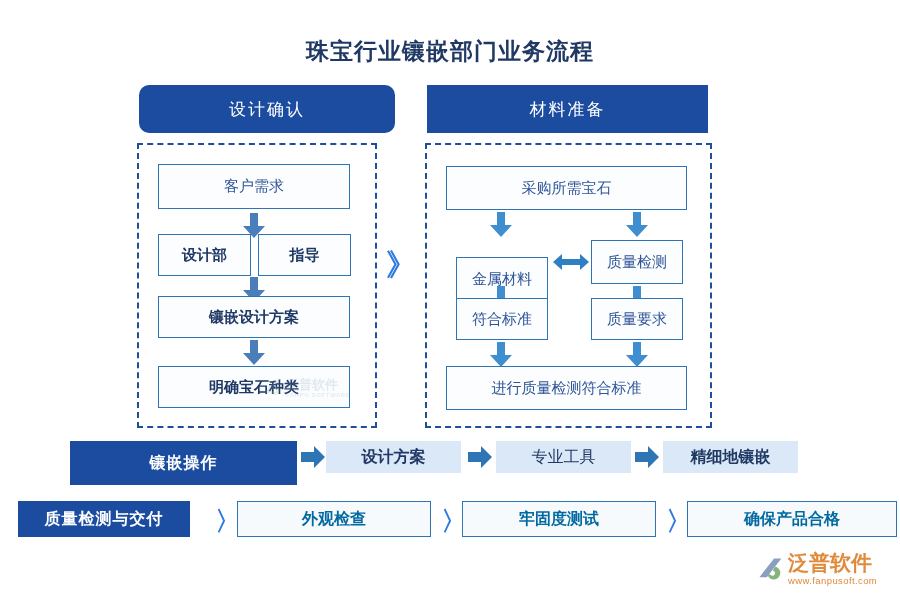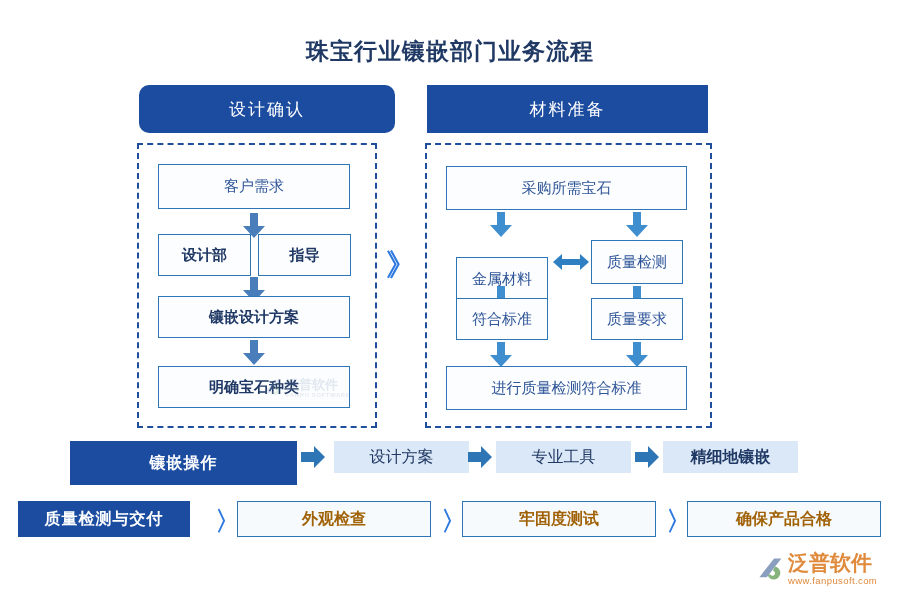--- a/index.html
+++ b/index.html
@@ -79,21 +79,21 @@
   }
   .strip-light{
     position:absolute;
     background:#dbe8f7;color:#1f3864;
     display:flex;align-items:center;justify-content:center;
     font-size:16px;
   }
   .strip-light.b{font-weight:bold;}
   .strip-outline{
     position:absolute;
-    background:#f6fafd;color:#a16207;
+    background:#f6fafd;color:#0369a1;
     border:1.4px solid #2e75b6;
     display:flex;align-items:center;justify-content:center;
     font-size:16px;font-weight:bold;
     box-sizing:border-box;
   }
   .chev{
     position:absolute;
     color:#2e7ae0;font-size:26px;font-weight:bold;
     font-family:"Liberation Sans","DejaVu Sans",sans-serif;
     line-height:1;
@@ -217,21 +217,21 @@
 
   <div class="box" style="left:446px;top:366px;width:241px;height:44px;">进行质量检测符合标准</div>
 
   <div class="strip-dark" style="left:70px;top:441px;width:227px;height:44px;">镶嵌操作</div>
 
   <div class="arrow-right" style="left:301px;top:446px;">
     <svg width="24" height="22" viewBox="0 0 24 22">
         <polygon points="0,6 13,6 13,0 24,11 13,22 13,16 0,16" fill="#2e75b6"></polygon>
       </svg>
   </div>
-  <div class="strip-light" style="left:334px;top:441px;width:135px;height:32px;">设计方案</div>
+  <div class="strip-light" style="left:326px;top:441px;width:135px;height:32px;font-weight:bold;">设计方案</div>
 
   <div class="arrow-right" style="left:468px;top:446px;">
     <svg width="24" height="22" viewBox="0 0 24 22">
         <polygon points="0,6 13,6 13,0 24,11 13,22 13,16 0,16" fill="#2e75b6"></polygon>
       </svg>
   </div>
   <div class="strip-light" style="left:496px;top:441px;width:135px;height:32px;">专业工具</div>
 
   <div class="arrow-right" style="left:635px;top:446px;">
     <svg width="24" height="22" viewBox="0 0 24 22">
@@ -242,21 +242,21 @@
 
   <div class="strip-dark" style="left:18px;top:501px;width:172px;height:36px;">质量检测与交付</div>
 
   <div class="chev" style="left:215px;top:508px;">〉</div>
   <div class="strip-outline" style="left:237px;top:501px;width:194px;height:36px;">外观检查</div>
 
   <div class="chev" style="left:441px;top:508px;">〉</div>
   <div class="strip-outline" style="left:462px;top:501px;width:194px;height:36px;">牢固度测试</div>
 
   <div class="chev" style="left:666px;top:508px;">〉</div>
-  <div class="strip-outline" style="left:687px;top:501px;width:194px;height:36px;">确保产品合格</div>
+  <div class="strip-outline" style="left:687px;top:501px;width:210px;height:36px;">确保产品合格</div>
 
   <div class="wm" style="left:262px;top:378px;">
     <svg width="20" height="20" viewBox="0 0 32 32">
       <path d="M4 24 L20 4 L28 4 L12 24 Z" fill="#8aa0bd"></path>
       <path d="M14 22 a7 7 0 1 0 8 -9 l-2 4 a3 3 0 1 1 -3 4 z" fill="#9ec49a"></path>
     </svg>
     <div class="wm-wrap">
       <div class="wm-txt">泛普软件</div>
       <div class="wm-txt wm-sub">FANPU SOFTWARE</div>
     </div>

